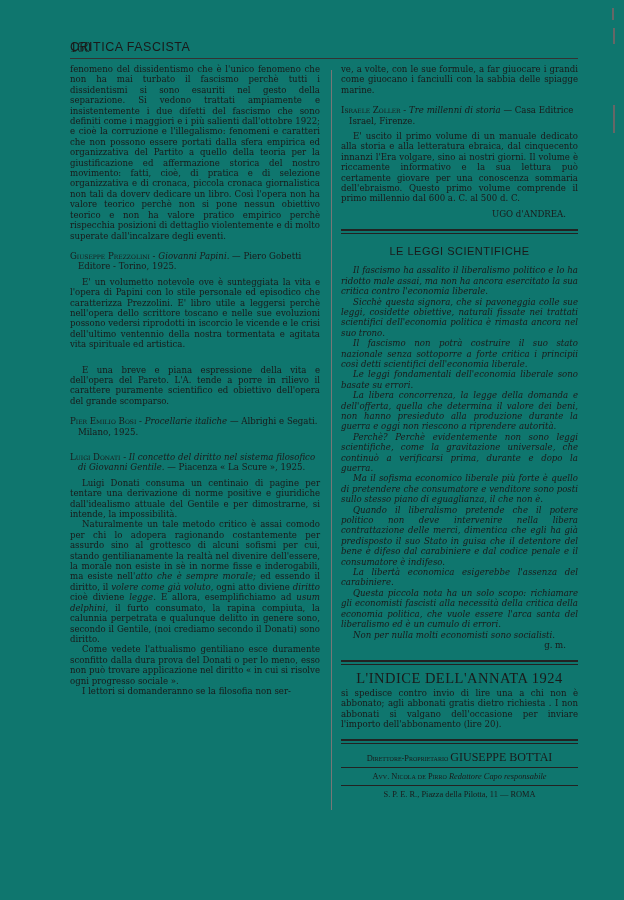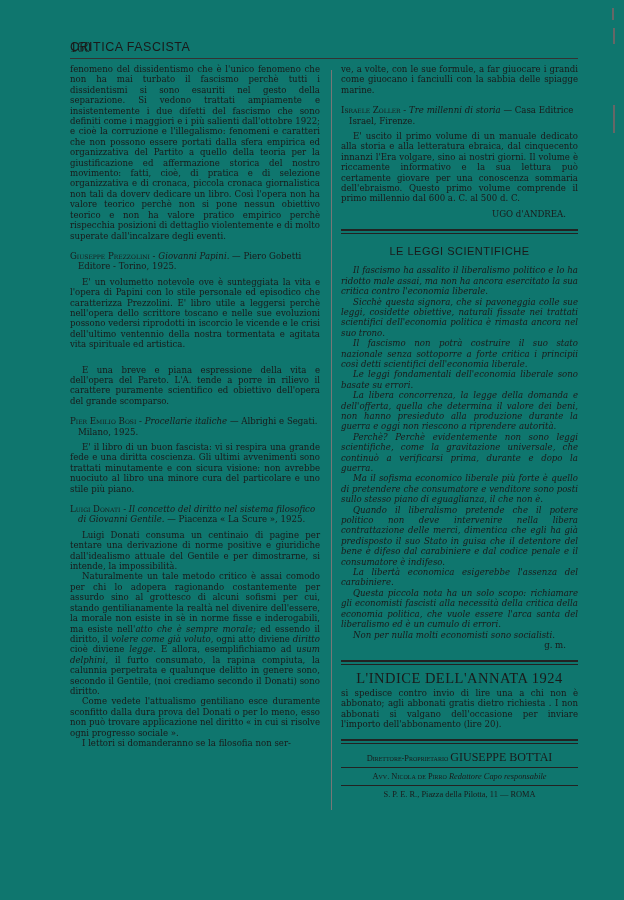--- a/index.html
+++ b/index.html
@@ -55,21 +55,20 @@
     <div class="gap-s"></div>
     <p class="ind">E una breve e piana espressione della vita e dell'opera del Pareto. L'A. tende a porre in rilievo il carattere puramente scientifico ed obiettivo dell'opera del grande scomparso.</p>
     <div class="gap"></div>
 
     <p class="entry">
       <span class="sc">Pier Emilio Bosi</span> - 
       <span class="ital">Procellarie italiche</span>
       <span>— Albrighi e Segati. Milano, 1925.</span>
     </p>
     <div class="gap-s"></div>
-    <p class="ind">E' il libro di un buon fascista: vi si respira una grande fede e una diritta coscienza. Gli ultimi avvenimenti sono trattati minutamente e con sicura visione: non avrebbe nuociuto al libro una minore cura del particolare e uno stile più piano.</p>
     <div class="gap"></div>
 
     <p class="entry">
       <span class="sc">Luigi Donati</span> - 
       <span class="ital">Il concetto del diritto nel sistema filosofico di Giovanni Gentile.</span>
       <span>— Piacenza « La Scure », 1925.</span>
     </p>
     <div class="gap-s"></div>
     <p class="ind">Luigi Donati consuma un centinaio di pagine per tentare una derivazione di norme positive e giuridiche dall'idealismo attuale del Gentile e per dimostrarne, si intende, la impossibilità.</p>
     <p class="ind"><span>Naturalmente un tale metodo critico è assai comodo per chi lo adopera ragionando costantemente per assurdo sino al grottesco di alcuni sofismi per cui, stando gentilianamente la realtà nel divenire dell'essere, la morale non esiste in sè in norme fisse e inderogabili, ma esiste nell'</span><span class="ital">atto che è sempre morale;</span><span> ed essendo il diritto, il </span><span class="ital">volere come già voluto</span><span>, ogni atto diviene </span><span class="ital">diritto</span><span> cioè diviene </span><span class="ital">legge.</span><span> E allora, esemplifichiamo ad </span><span class="ital">usum delphini</span><span>, il furto consumato, la rapina compiuta, la calunnia perpetrata e qualunque delitto in genere sono, secondo il Gentile, (noi crediamo secondo il Donati) sono diritto.</span></p>

